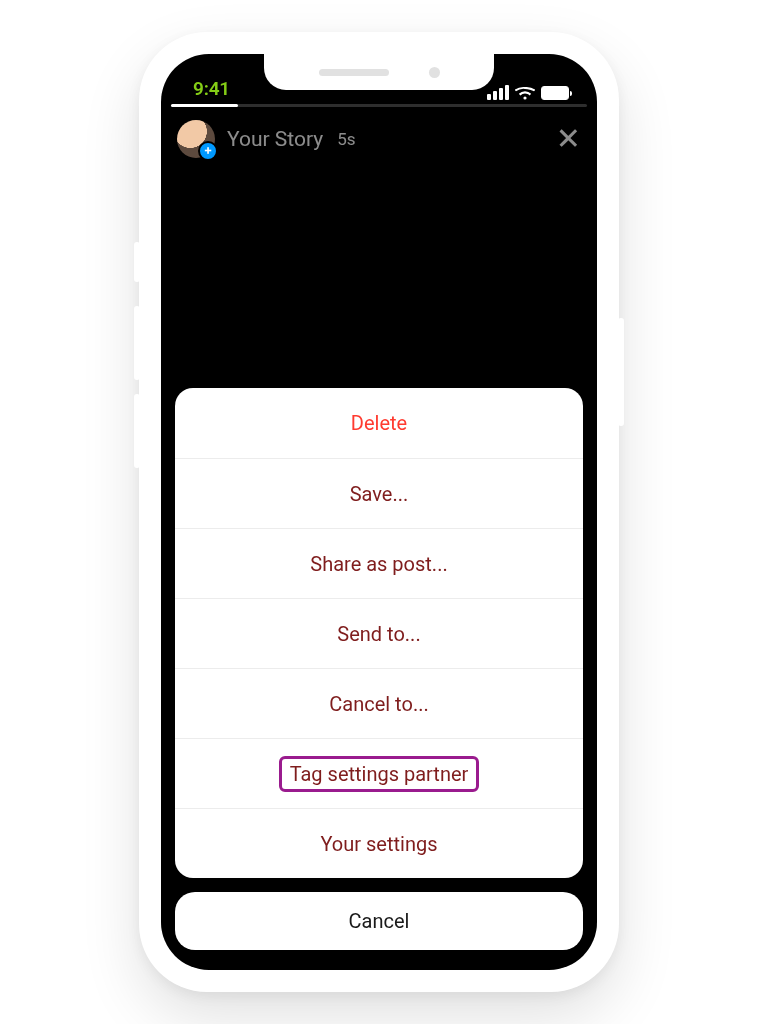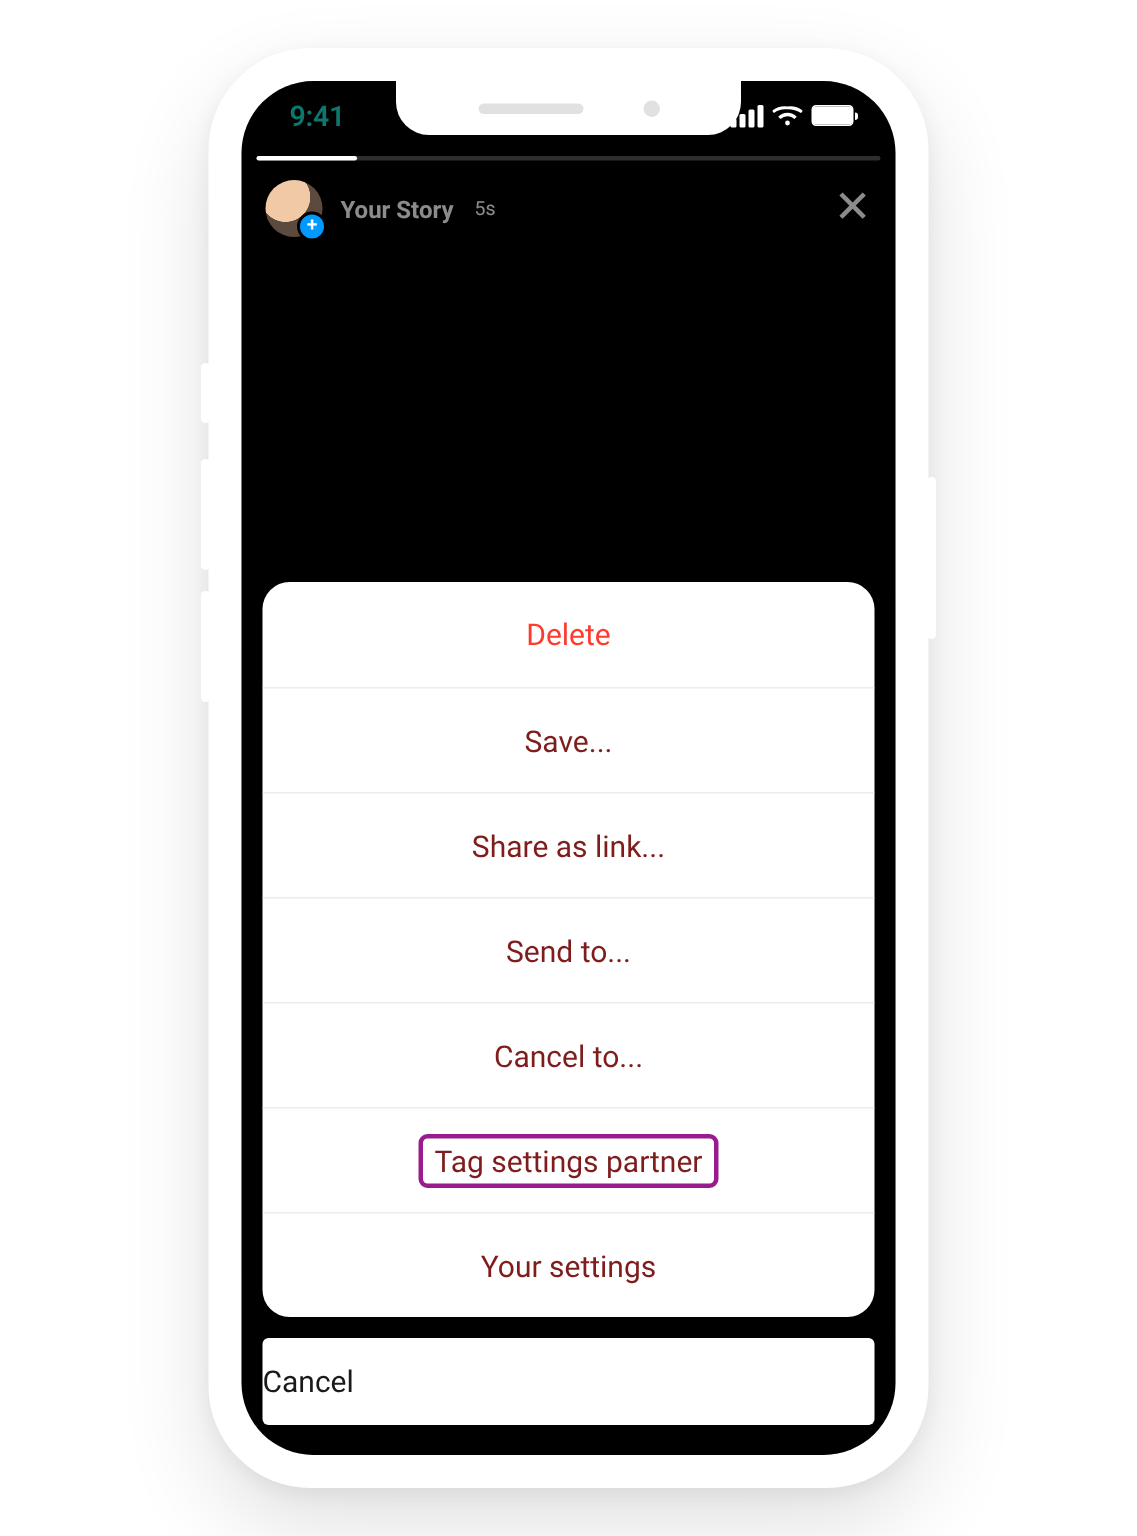--- a/index.html
+++ b/index.html
@@ -57,25 +57,25 @@
   }
 
   
   .status-bar {
     position: absolute;
     top: 0;
     left: 0;
     right: 0;
     height: 46px;
     display: flex;
-    align-items: center;
+    align-items: flex-end;
     justify-content: space-between;
     padding: 0 28px 0 32px;
     z-index: 40;
-    color: #0f766e;
+    color: #84cc16;
   }
   .status-time {
     font-size: 19px;
     font-weight: 600;
     letter-spacing: -0.2px;
   }
   .status-icons {
     display: flex;
     align-items: center;
     gap: 6px;
@@ -117,22 +117,22 @@
     width:38px; height:38px; border-radius:50%;
     background: radial-gradient(circle at 35% 30%, #f2c9a6 0 45%, #5d4a3e 46% 100%);
     position:relative; flex:0 0 auto;
   }
   .avatar::after{
     content:"+"; position:absolute; right:-3px; bottom:-3px;
     width:16px; height:16px; background:#0099ff; color:#fff;
     border-radius:50%; font-size:13px; line-height:15px; text-align:center;
     border:2px solid #000; font-weight:600;
   }
-  .story-title{ font-size:16px; font-weight:700; }
-  .story-time{ font-size:13px; margin-left:2px; }
+  .story-title{ font-size:21px; font-weight:400; }
+  .story-time{ font-size:17px; margin-left:2px; }
   .close-x{
     margin-left:auto; font-size:30px; font-weight:300; line-height:1;
     color: rgba(255,255,255,0.55);
   }
 
   
   .dim-layer{
     position:absolute; inset:0; background: rgba(0,0,0,0.18);
     z-index:20;
   }
@@ -157,22 +157,22 @@
     font-size:20px; color:#7f1d1d; border-top:1px solid #ececec;
     position:relative;
   }
   .sheet-item:first-child{ border-top:none; }
   .sheet-item.destructive{ color:#ff3b30; }
   .highlight-box{
     position:absolute; border:3px solid #9a1b8e; border-radius:6px;
     padding:3px 8px; pointer-events:none;
   }
   .cancel-btn{
-    margin-top:14px; height:58px; background:#fff; border-radius:4px;
-    display:flex; align-items:center; justify-content:flex-start;
+    margin-top:14px; height:58px; background:#fff; border-radius:20px;
+    display:flex; align-items:center; justify-content:center;
     font-size:20px; color:#1a1a1a;
     box-shadow: 0 6px 22px rgba(0,0,0,0.3);
   }
 
   
   .side-btn{position:absolute; background:#fff; border-radius:4px;}
   .side-left-1{left:-5px; top:210px; width:6px; height:40px;}
   .side-left-2{left:-5px; top:274px; width:6px; height:74px;}
   .side-left-3{left:-5px; top:362px; width:6px; height:74px;}
   .side-right {right:-5px; top:286px; width:6px; height:108px;}
@@ -236,21 +236,21 @@
 
         <div class="sheet-item destructive">
           <span>Delete</span>
         </div>
 
         <div class="sheet-item">
           <span>Save...</span>
         </div>
 
         <div class="sheet-item">
-          <span>Share as link...</span>
+          <span>Share as post...</span>
         </div>
 
         <div class="sheet-item">
           <span>Send to...</span>
         </div>
 
 
         <div class="sheet-item">
           <span>Cancel to...</span>
         </div>

